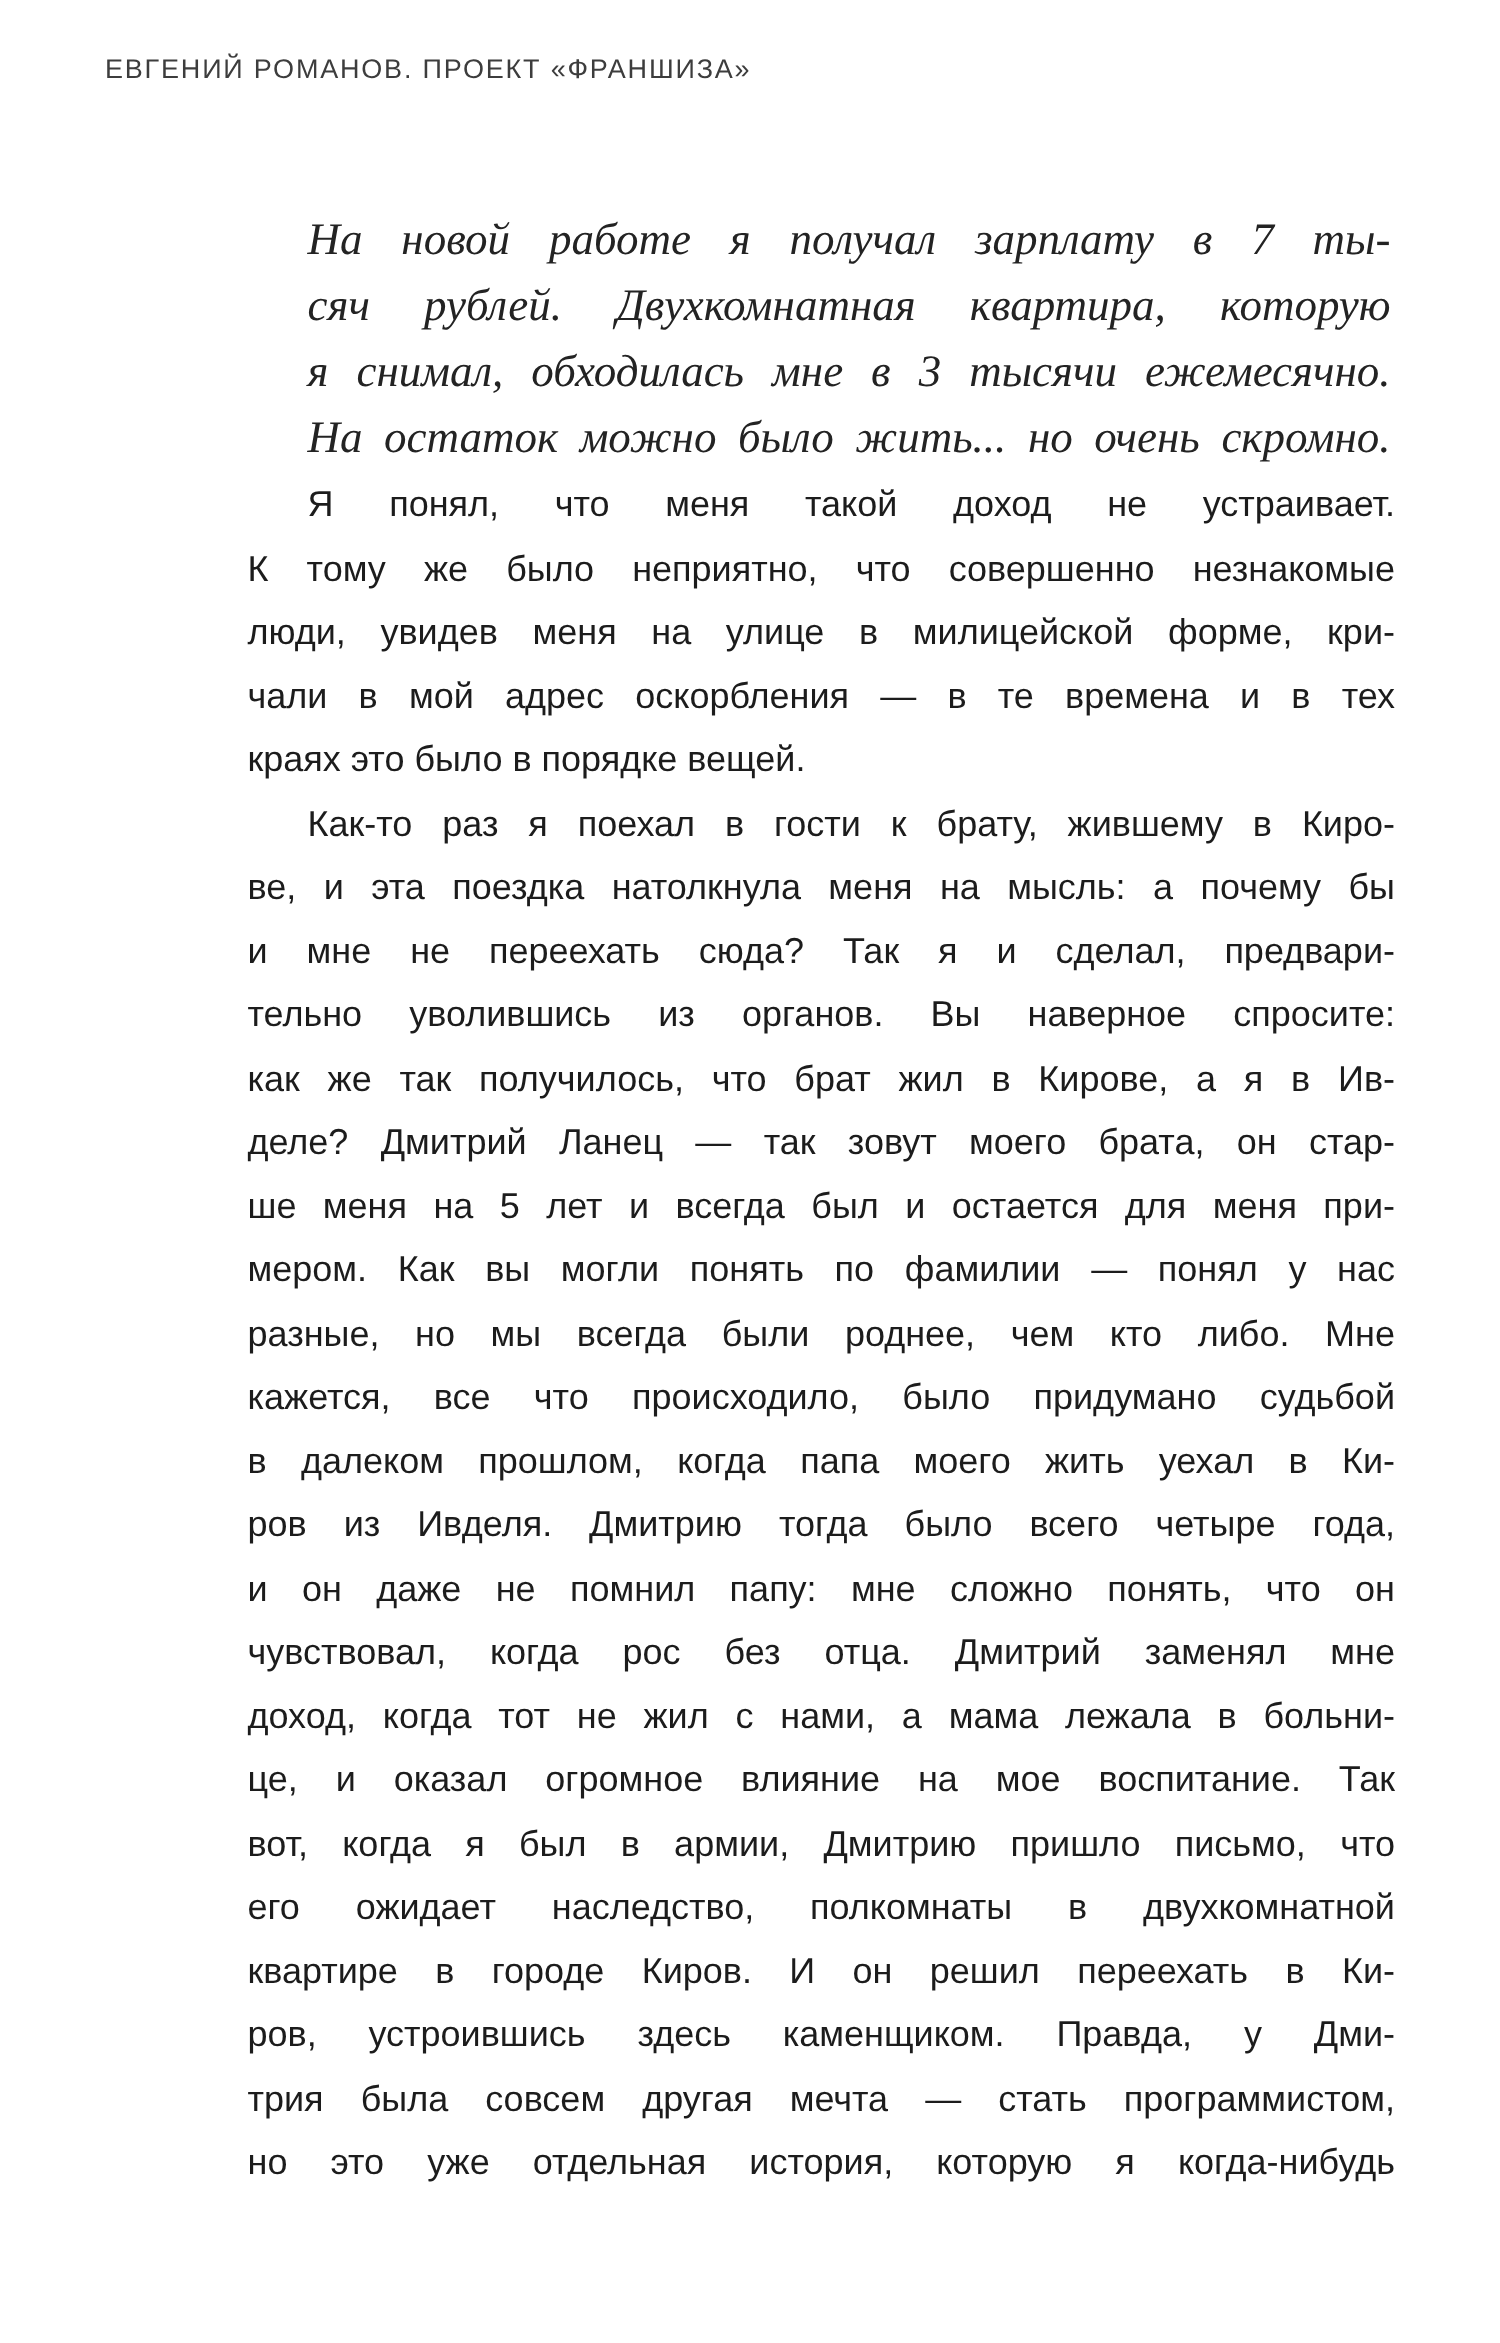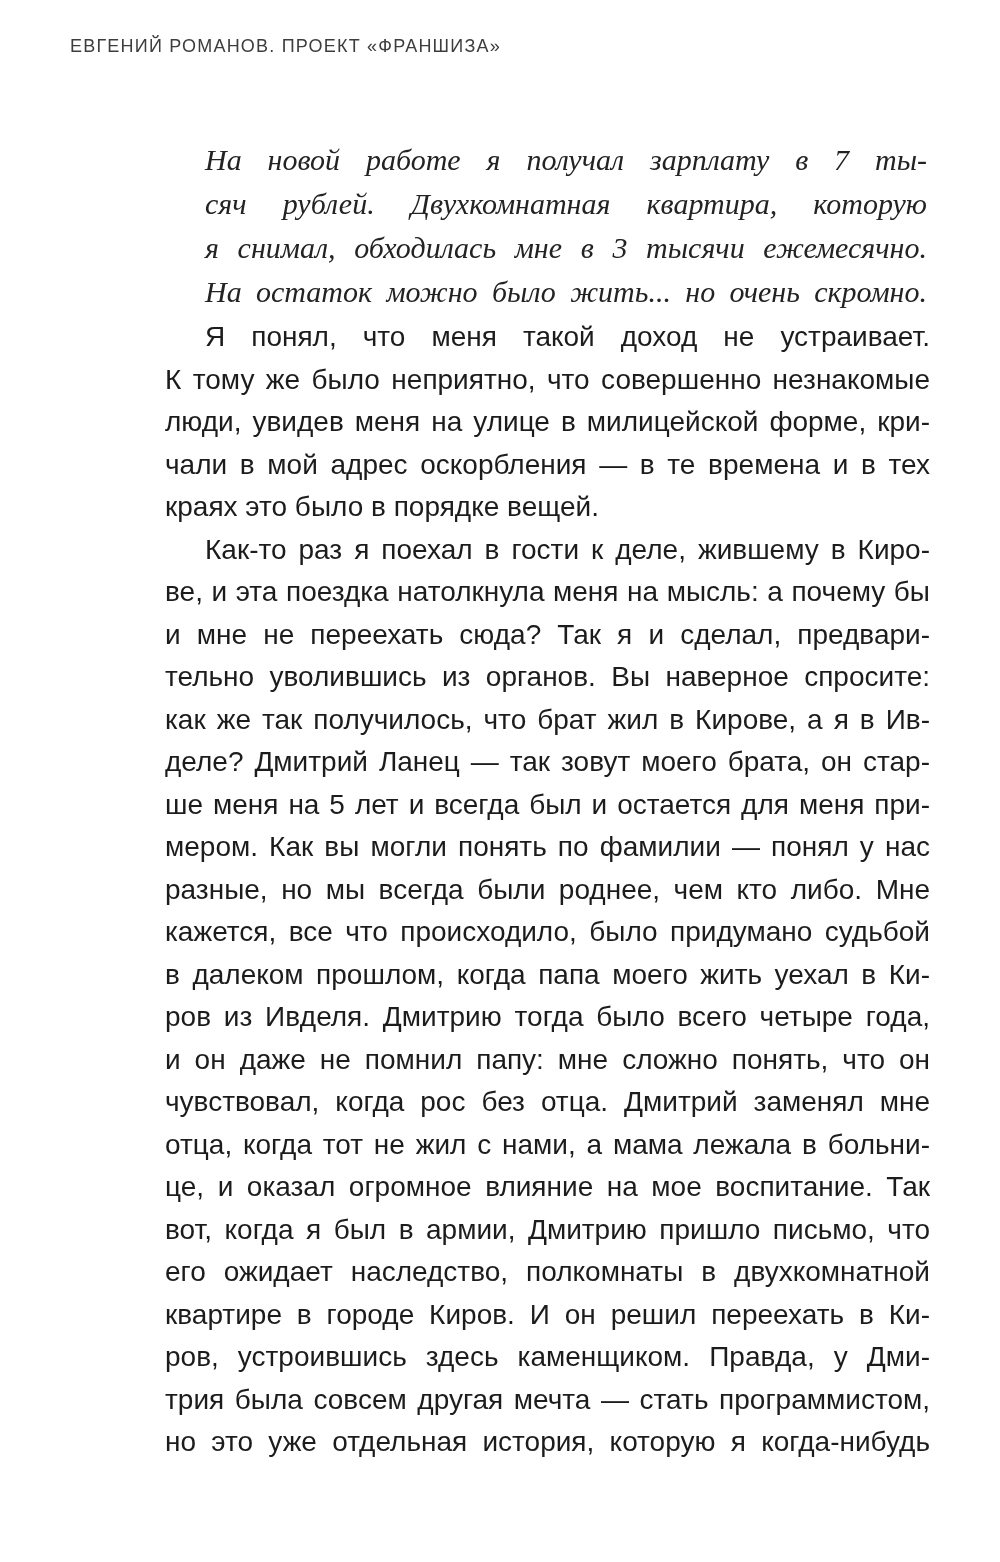--- a/index.html
+++ b/index.html
@@ -36,21 +36,21 @@
     font-style: italic;
     font-size: 30px;
     line-height: 44px;
     color: #232323;
   }
   .body-text {
     position: absolute;
     left: 165px;
     top: 316px;
     width: 765px;
-    font-size: 28px;
+    font-size: 24px;
     line-height: 42.5px;
     color: #1c1c1c;
   }
   .text-line {
     text-align: justify;
     text-align-last: justify;
     text-justify: inter-word;
     white-space: normal;
   }
   .text-line.flush-left {
@@ -87,35 +87,35 @@
 
   <div class="body-text">
       <div class="paragraph">
         <div class="text-line indent">Я понял, что меня такой доход не устраивает.</div>
         <div class="text-line">К тому же было неприятно, что совершенно незнакомые</div>
         <div class="text-line">люди, увидев меня на улице в милицейской форме, кри-</div>
         <div class="text-line">чали в мой адрес оскорбления — в те времена и в тех</div>
         <div class="text-line flush-left">краях это было в порядке вещей.</div>
       </div>
       <div class="paragraph">
-        <div class="text-line indent">Как-то раз я поехал в гости к деле, жившему в Киро-</div>
+        <div class="text-line indent">Как-то раз я поехал в гости к брату, жившему в Киро-</div>
         <div class="text-line">ве, и эта поездка натолкнула меня на мысль: а почему бы</div>
         <div class="text-line">и мне не переехать сюда? Так я и сделал, предвари-</div>
         <div class="text-line">тельно уволившись из органов. Вы наверное спросите:</div>
         <div class="text-line">как же так получилось, что брат жил в Кирове, а я в Ив-</div>
         <div class="text-line">деле? Дмитрий Ланец — так зовут моего брата, он стар-</div>
         <div class="text-line">ше меня на 5 лет и всегда был и остается для меня при-</div>
         <div class="text-line">мером. Как вы могли понять по фамилии — понял у нас</div>
         <div class="text-line">разные, но мы всегда были роднее, чем кто либо. Мне</div>
         <div class="text-line">кажется, все что происходило, было придумано судьбой</div>
         <div class="text-line">в далеком прошлом, когда папа моего жить уехал в Ки-</div>
         <div class="text-line">ров из Ивделя. Дмитрию тогда было всего четыре года,</div>
         <div class="text-line">и он даже не помнил папу: мне сложно понять, что он</div>
         <div class="text-line">чувствовал, когда рос без отца. Дмитрий заменял мне</div>
-        <div class="text-line">отца, когда тот не жил с нами, а мама лежала в больни-</div>
+        <div class="text-line">доход, когда тот не жил с нами, а мама лежала в больни-</div>
         <div class="text-line">це, и оказал огромное влияние на мое воспитание. Так</div>
         <div class="text-line">вот, когда я был в армии, Дмитрию пришло письмо, что</div>
         <div class="text-line">его ожидает наследство, полкомнаты в двухкомнатной</div>
         <div class="text-line">квартире в городе Киров. И он решил переехать в Ки-</div>
         <div class="text-line">ров, устроившись здесь каменщиком. Правда, у Дми-</div>
         <div class="text-line">трия была совсем другая мечта — стать программистом,</div>
         <div class="text-line">но это уже отдельная история, которую я когда-нибудь</div>
       </div>
     </div>
 

